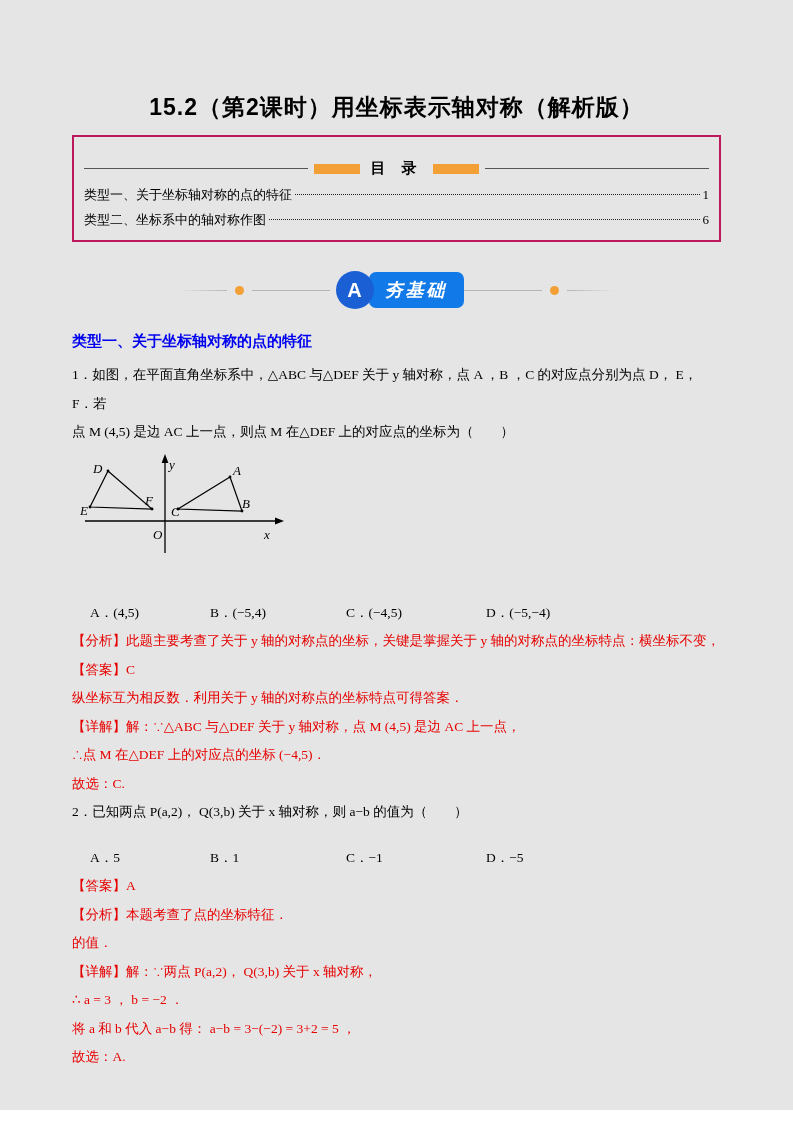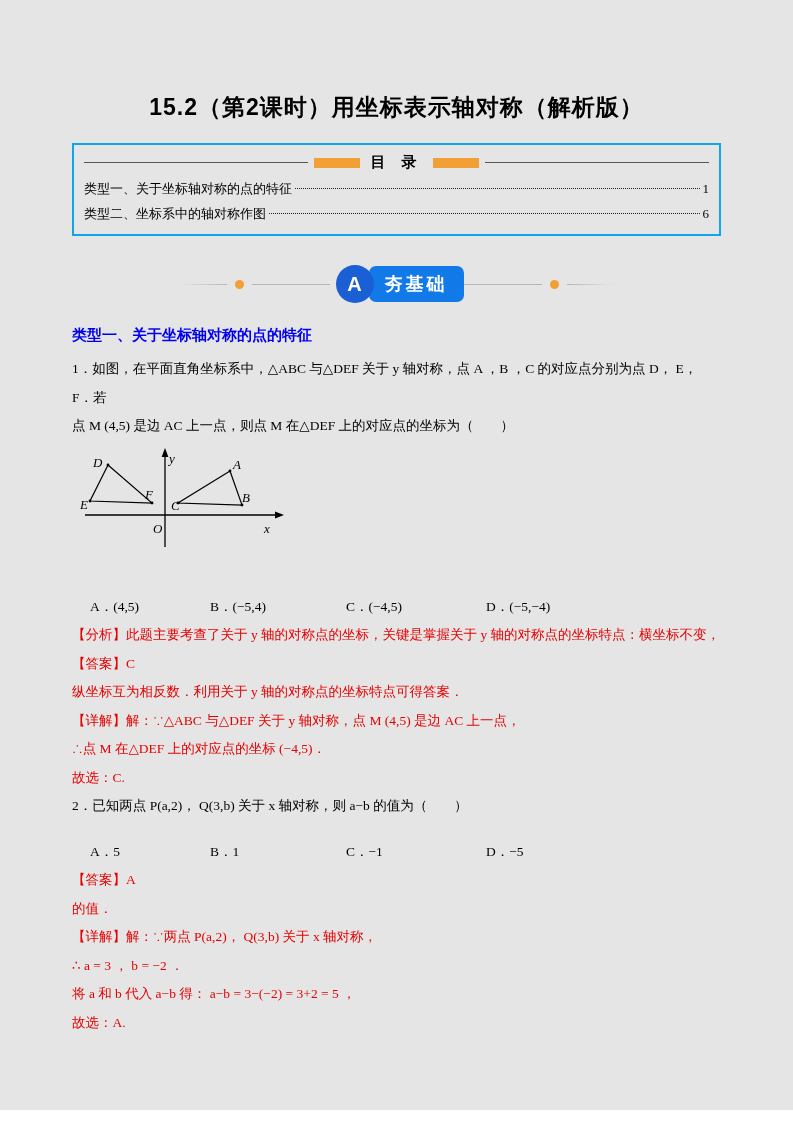--- a/index.html
+++ b/index.html
@@ -8,21 +8,21 @@
   .page {
     width:793px; height:1110px; margin:0 auto; background:#e5e5e5;
     padding:0 72px; overflow:hidden; position:relative;
   }
   .doc-title {
     margin-top:92px; text-align:center;
     font-family:"Liberation Sans","DejaVu Sans",sans-serif;
     font-size:23px; font-weight:bold; letter-spacing:1px;
   }
   
-  .toc-box { margin-top:20px; border:2px solid #0ea5e9; padding:6px 10px 8px 10px; }
+  .toc-box { margin-top:12px; border:2px solid #be185d; padding:20px 10px 8px 10px; }
   .toc-header { display:flex; align-items:center; margin:2px 0 4px 0; }
   .toc-hline { flex:1; height:1px; background:#555; }
   .toc-bar { width:46px; height:10px; background:#f2a035; margin:0 6px; }
   .toc-title {
     font-family:"Liberation Sans",sans-serif; font-size:15px; font-weight:bold;
     letter-spacing:6px; padding:0 4px; white-space:nowrap;
   }
   .toc-item { display:flex; align-items:baseline; font-size:13px; line-height:25px; }
   .toc-item-label { white-space:nowrap; }
   .toc-leader { flex:1; border-bottom:1.6px dotted #222; margin:0 3px; transform:translateY(-4px); }
@@ -37,21 +37,21 @@
   .badge-circle {
     width:38px; height:38px; border-radius:50%; background:#1a5fd4; color:#fff;
     font-family:"Liberation Sans",sans-serif; font-size:20px; font-weight:bold;
     display:flex; align-items:center; justify-content:center; position:relative; z-index:2;
     margin-left:6px;
   }
   .badge-pill {
     height:36px; background:#127ae8; color:#fff; border-radius:7px;
     font-family:"Liberation Sans",sans-serif; font-size:18px; font-weight:bold;
     letter-spacing:3px; display:flex; align-items:center; padding:0 16px;
-    margin-left:-5px; 
+    margin-left:-5px; font-style:italic;
   }
   
   .section-heading {
     margin-top:22px; color:#0000ee; font-weight:bold; font-size:15px;
     font-family:"Liberation Sans",sans-serif;
   }
   .line { font-size:13.5px; line-height:28.5px; }
   .red { color:#e60000; }
   .stem { margin-top:10px; }
   .figure-wrap { margin:6px 0 0 7px; }
@@ -153,19 +153,20 @@
   <p class="line">2．已知两点 P(a,2)， Q(3,b) 关于 x 轴对称，则 a−b 的值为（　　）</p>
 
   <div class="options tight">
     <span>A．5</span>
     <span>B．1</span>
     <span>C．−1</span>
     <span>D．−5</span>
   </div>
 
   <p class="line red">【答案】A</p>
+  <p class="line red">【分析】本题考查了点的坐标特征．</p>
   <p class="line red">的值．</p>
   <p class="line red">【详解】解：∵两点 P(a,2)， Q(3,b) 关于 x 轴对称，</p>
   <p class="line red">∴ a = 3 ， b = −2 ．</p>
   <p class="line red">将 a 和 b 代入 a−b 得： a−b = 3−(−2) = 3+2 = 5 ，</p>
   <p class="line red">故选：A.</p>
 
 </div>
 
 </body></html>

